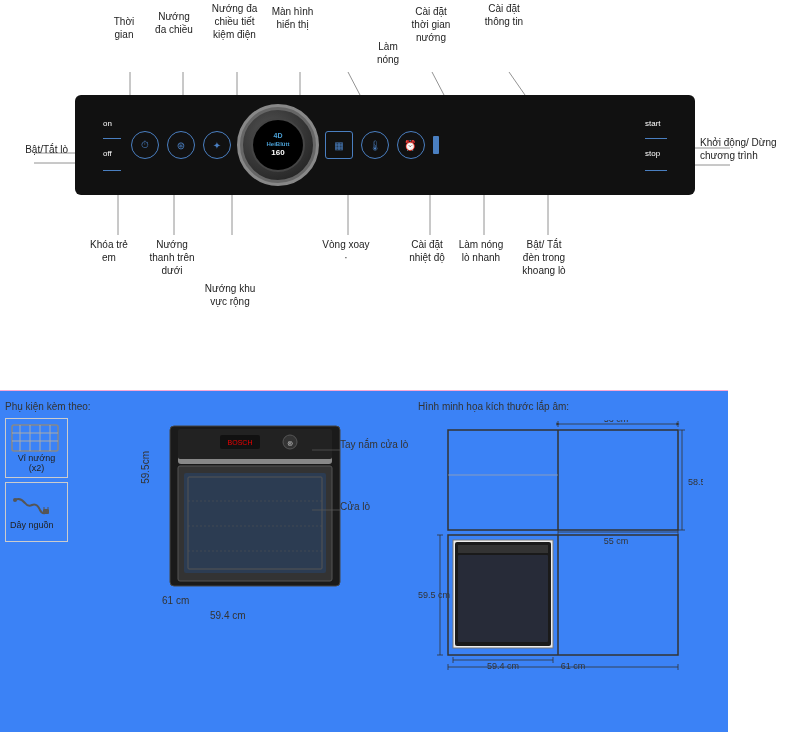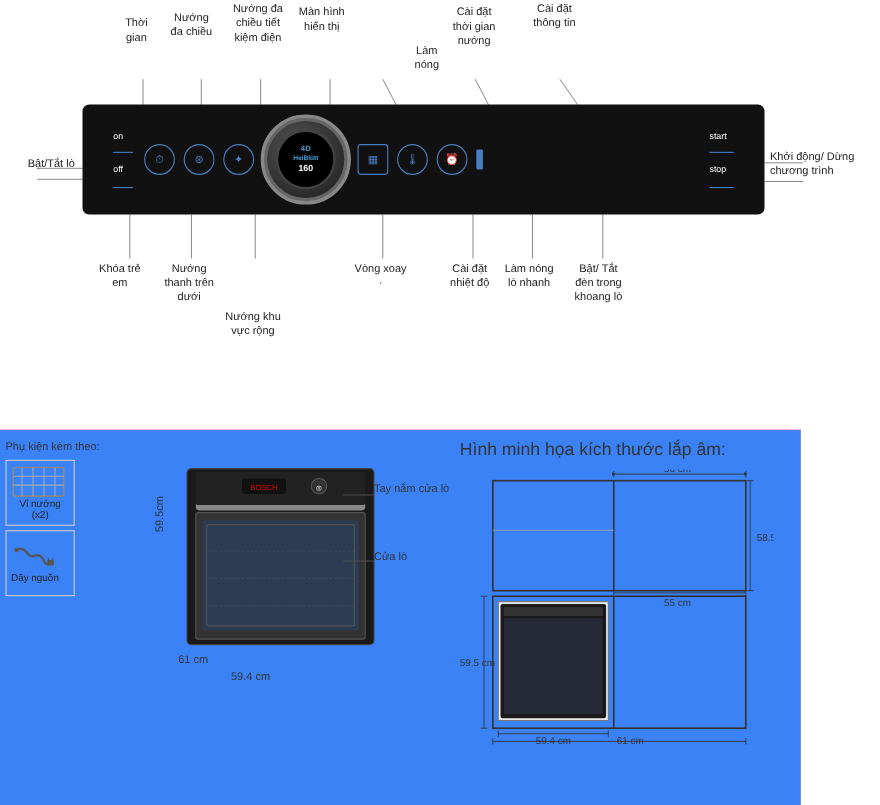--- a/index.html
+++ b/index.html
@@ -229,21 +229,21 @@
 
     
     .fit-diagram {
       position: absolute;
       top: 10px;
       right: 10px;
       width: 300px;
     }
 
     .fit-title {
-      font-size: 16px;
+      font-size: 10px;
       color: #333;
       text-align: left;
       margin-bottom: 8px;
     }
   </style>
 </head>
 <body>
 
 <div class="main-container">
 

